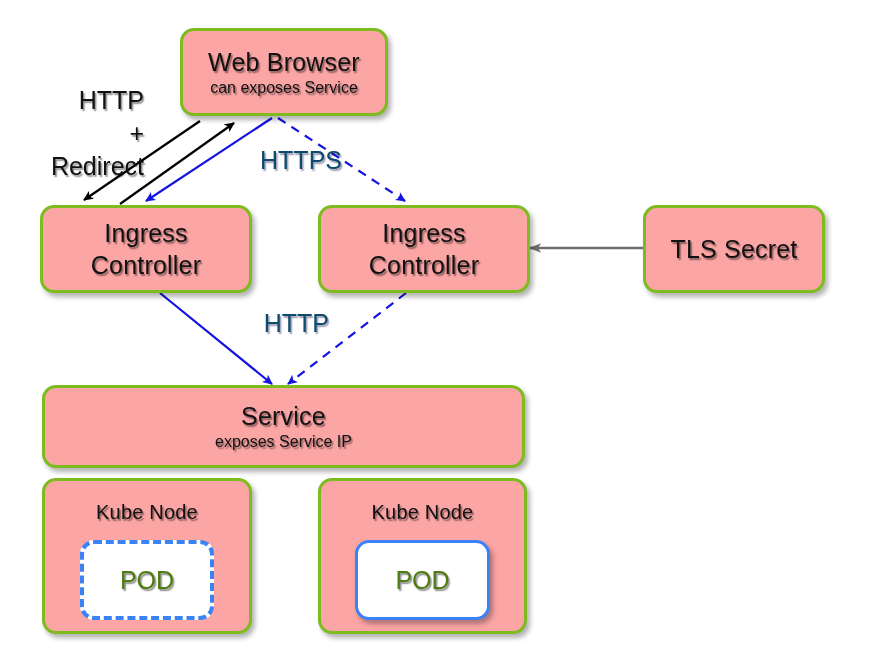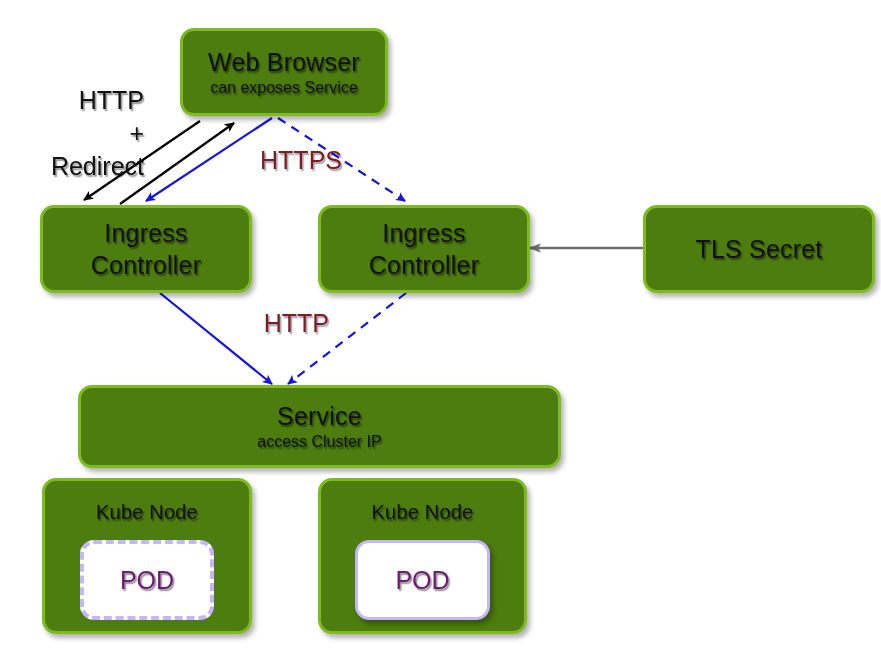--- a/index.html
+++ b/index.html
@@ -11,21 +11,21 @@
   }
   #stage{position:relative;width:881px;height:672px;}
 
   
   #edges{position:absolute;left:0;top:0;width:881px;height:672px;}
 
   
   .node{
     position:absolute;
     box-sizing:border-box;
-    background:#4d7c0f;
+    background:#fca5a5;
     border:3px solid #7DBB1E;
     border-radius:14px;
     display:flex;
     flex-direction:column;
     align-items:center;
     justify-content:center;
     color:#111111;
     text-align:center;
     box-shadow:3px 4px 5px rgba(0,0,0,0.30);
     z-index:3;
@@ -49,26 +49,26 @@
     justify-content:flex-start;
     padding-top:16px;
   }
   .node.container .title{font-size:20px;}
 
   
   .pod{
     position:absolute;
     box-sizing:border-box;
     background:#ffffff;
-    border:3px solid #c4b5fd;
+    border:3px solid #3b82f6;
     border-radius:14px;
     display:flex;
     align-items:center;
     justify-content:center;
-    color:#701a75;
+    color:#4d7c0f;
     z-index:4;
     box-shadow:3px 4px 5px rgba(0,0,0,0.30);
   }
   .pod.dashed{
     border-style:dashed;
     border-width:4px;
     box-shadow:none;
   }
   .pod .title{
     font-size:25px;
@@ -79,21 +79,21 @@
   .lbl{
     position:absolute;
     z-index:5;
     color:#111111;
     font-size:25px;
     line-height:31px;
     text-align:right;
     white-space:pre;
     text-shadow:1.5px 1.5px 1.5px rgba(0,0,0,0.45);
   }
-  .lbl.blue{color:#7f1d1d;text-shadow:1.5px 1.5px 1.5px rgba(0,0,60,0.40);}
+  .lbl.blue{color:#0c4a6e;text-shadow:1.5px 1.5px 1.5px rgba(0,0,60,0.40);}
   .lbl.multi{line-height:33px;}
 </style>
 </head>
 <body>
 
 <div id="stage">
 
   <svg id="edges" viewBox="0 0 881 672" xmlns="http://www.w3.org/2000/svg">
     <defs>
       <marker id="arw-black" markerWidth="11" markerHeight="11" refX="9" refY="5.5" orient="auto" markerUnits="userSpaceOnUse">
@@ -130,27 +130,27 @@
   <div class="node two-line" style="left:40px;top:205px;width:212px;height:88px;">
     <span class="title">Ingress</span>
     <span class="title">Controller</span>
   </div>
 
   <div class="node two-line" style="left:318px;top:205px;width:212px;height:88px;">
     <span class="title">Ingress</span>
     <span class="title">Controller</span>
   </div>
 
-  <div class="node" style="left:643px;top:205px;width:232px;height:88px;">
+  <div class="node" style="left:643px;top:205px;width:182px;height:88px;">
     <span class="title">TLS Secret</span>
   </div>
 
-  <div class="node" style="left:42px;top:385px;width:483px;height:83px;margin-left:36px;">
+  <div class="node" style="left:42px;top:385px;width:483px;height:83px;">
     <span class="title">Service</span>
-    <span class="sub">access Cluster IP</span>
+    <span class="sub">exposes Service IP</span>
   </div>
 
   <div class="node container" style="left:42px;top:478px;width:210px;height:156px;">
     <span class="title">Kube Node</span>
   </div>
 
   <div class="pod dashed" style="left:80px;top:540px;width:134px;height:80px;">
     <span class="title">POD</span>
   </div>
 

